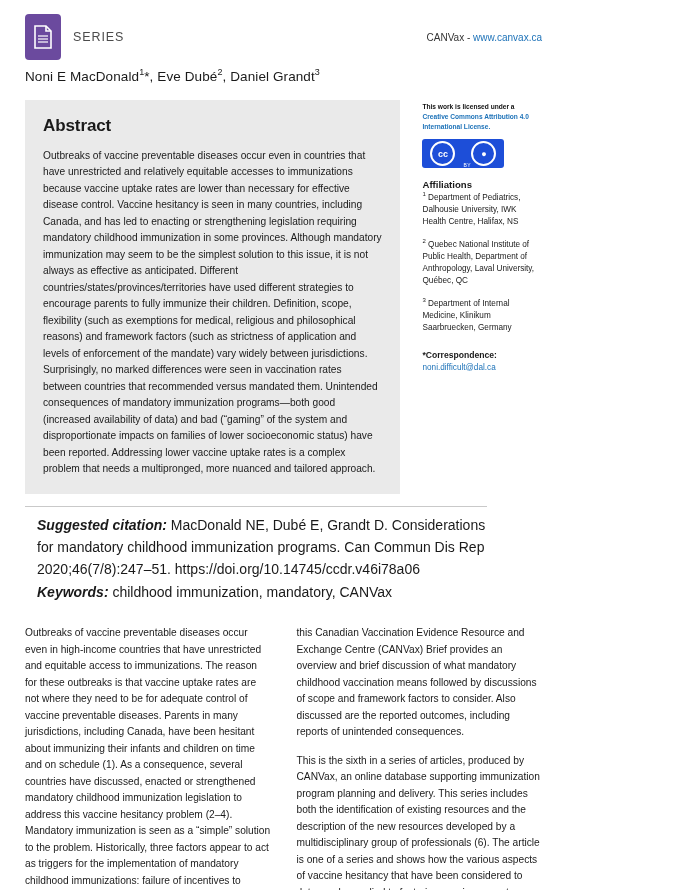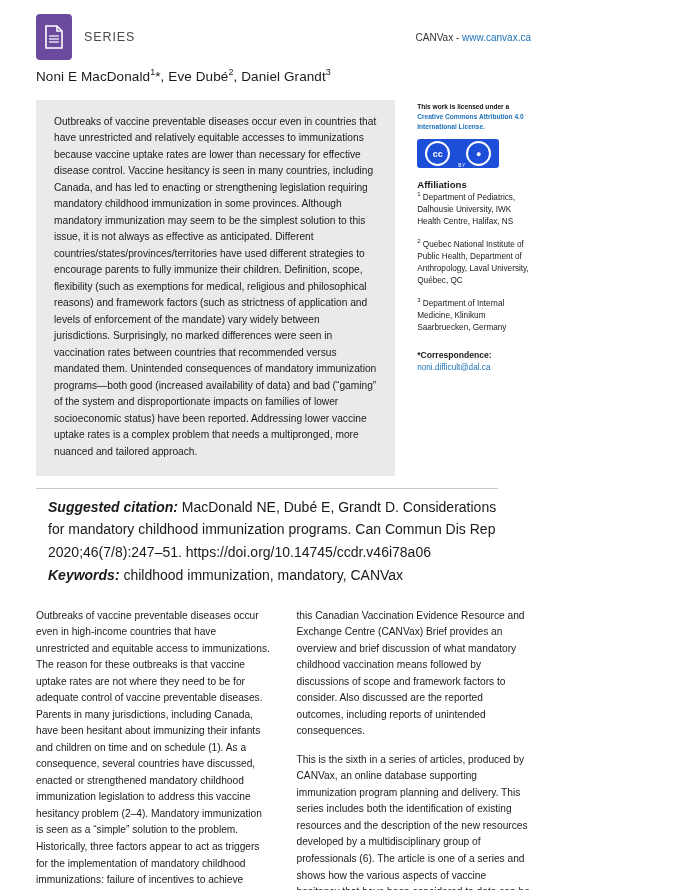--- a/index.html
+++ b/index.html
@@ -13,21 +13,21 @@
     font-family: "Liberation Sans", sans-serif;
     color: #1a1a1a;
     position: relative;
     overflow: hidden;
   }
   .page {
     position: relative;
     width: 567px;
     height: 890px;
     box-sizing: border-box;
-    padding: 0 36px;
+    padding: 0 25px;
   }
 
   
   .header {
     display: flex;
     align-items: center;
     justify-content: space-between;
     padding-top: 14px;
     height: 46px;
   }
@@ -247,20 +247,21 @@
     <div class="header-right">
       <span>CANVax - </span><span class="link">www.canvax.ca</span>
     </div>
   </div>
 
 
   <div class="authors">Noni E MacDonald<sup>1</sup>*, Eve Dubé<sup>2</sup>, Daniel Grandt<sup>3</sup></div>
 
   <div class="upper">
     <div class="abstract-box">
+      <div class="abstract-head">Abstract</div>
       <div class="abstract-body">Outbreaks of vaccine preventable diseases occur even in countries that have unrestricted and relatively equitable accesses to immunizations because vaccine uptake rates are lower than necessary for effective disease control. Vaccine hesitancy is seen in many countries, including Canada, and has led to enacting or strengthening legislation requiring mandatory childhood immunization in some provinces. Although mandatory immunization may seem to be the simplest solution to this issue, it is not always as effective as anticipated. Different countries/states/provinces/territories have used different strategies to encourage parents to fully immunize their children. Definition, scope, flexibility (such as exemptions for medical, religious and philosophical reasons) and framework factors (such as strictness of application and levels of enforcement of the mandate) vary widely between jurisdictions. Surprisingly, no marked differences were seen in vaccination rates between countries that recommended versus mandated them. Unintended consequences of mandatory immunization programs—both good (increased availability of data) and bad (“gaming” of the system and disproportionate impacts on families of lower socioeconomic status) have been reported. Addressing lower vaccine uptake rates is a complex problem that needs a multipronged, more nuanced and tailored approach.</div>
     </div>
 
     <div class="sidebar">
       <div class="license-text">
         <span>This work is licensed under a </span><span class="lnk">Creative Commons Attribution 4.0 International License.</span>
       </div>
       <div class="cc-badge">
         <div class="cc-circle">cc</div>
         <div class="cc-circle">●</div>

